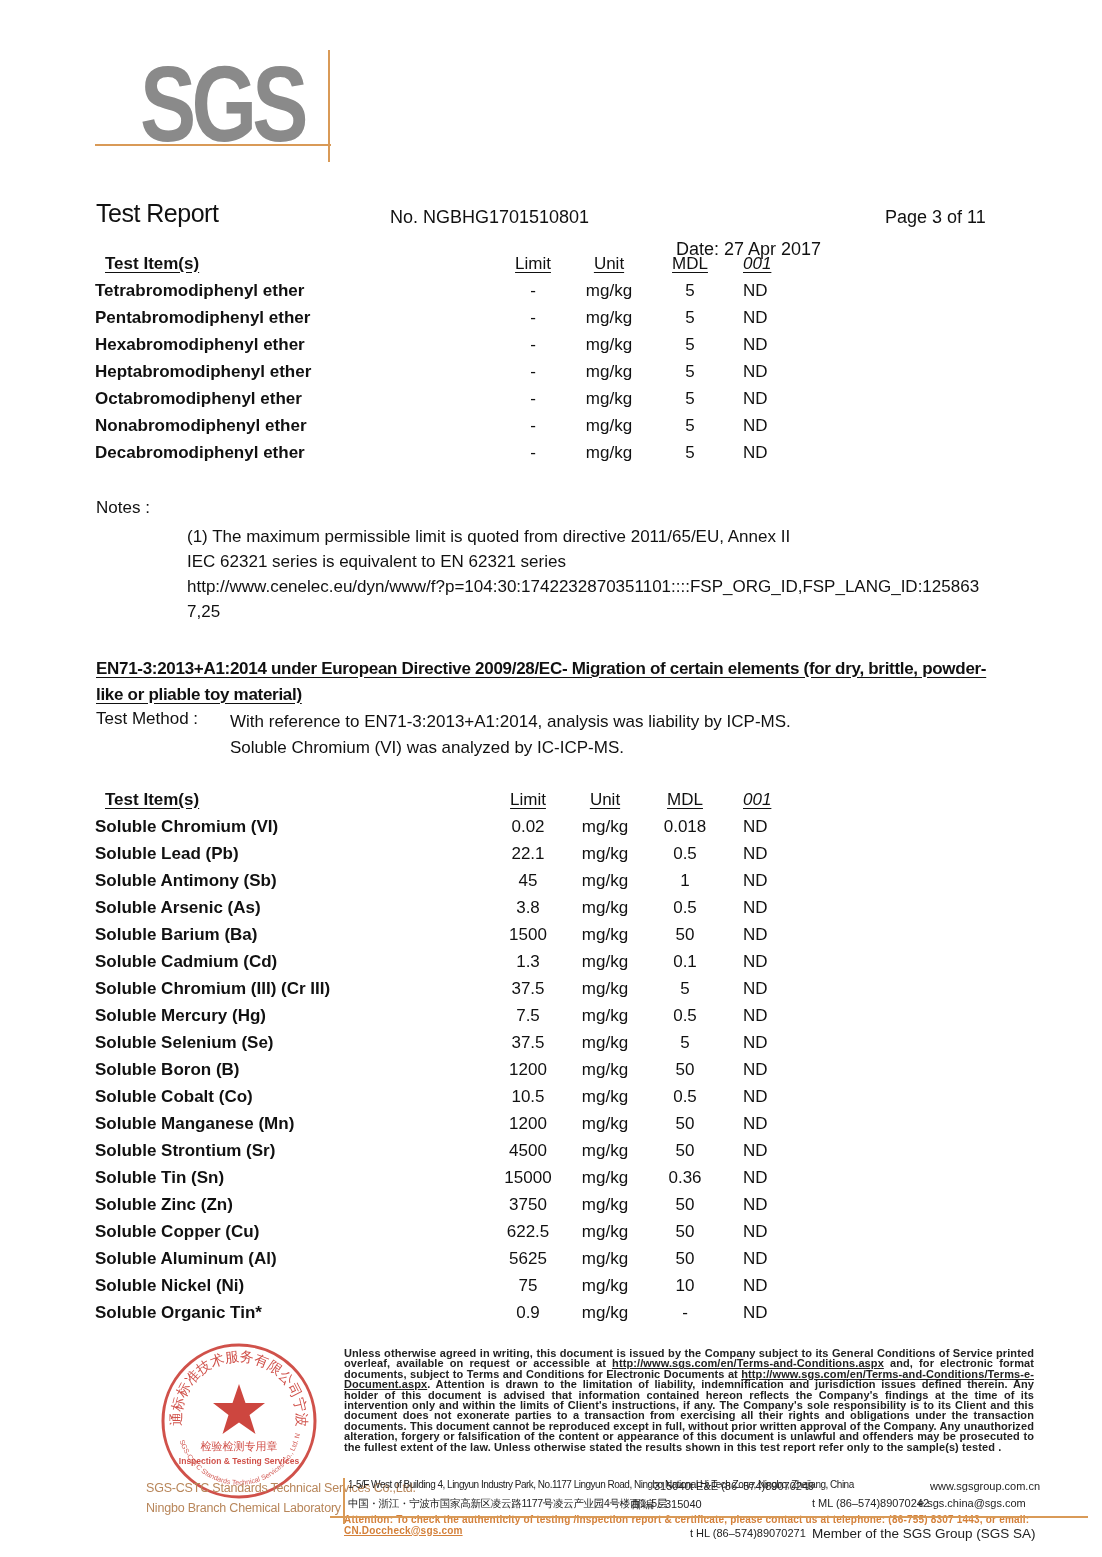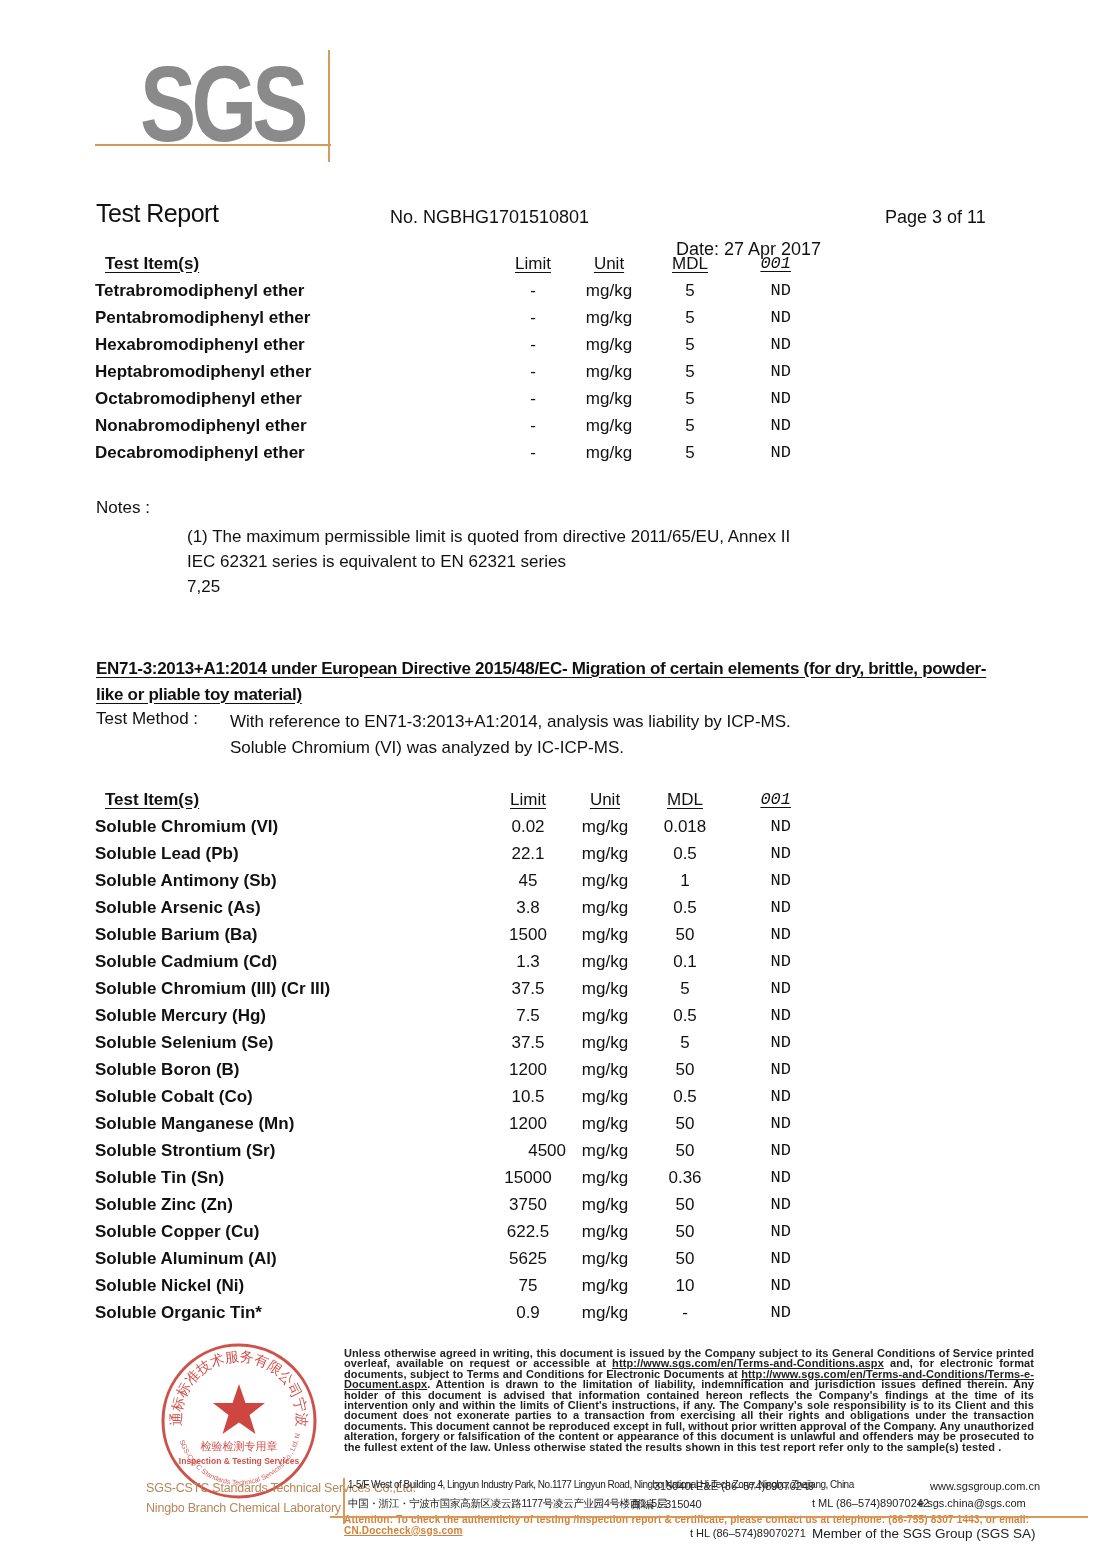--- a/index.html
+++ b/index.html
@@ -18,21 +18,21 @@
   .hdr-date { left: 676px; top: 207px; font-size: 18px; margin-top: 32px; }
   .hdr-page { left: 885px; top: 207px; font-size: 18px; }
 
   
   .tbl { left: 95px; width: 720px; font-size: 17px; }
   .row { position: relative; height: 27px; line-height: 27px; }
   .c-item { position: absolute; left: 0; font-weight: bold; }
   .c-limit { position: absolute; left: 400px; width: 76px; text-align: center; }
   .c-unit { position: absolute; left: 484px; width: 60px; text-align: center; }
   .c-mdl { position: absolute; left: 563px; width: 64px; text-align: center; }
-  .c-res { position: absolute; left: 648px; width: 48px; text-align: right; font-family: Liberation Mono, monospace; }
+  .c-res { position: absolute; left: 648px; width: 48px; text-align: left; }
   .th .c-item { left: 10px; }
   .u { text-decoration: underline; text-underline-offset: 3px; }
   .it { font-style: italic; }
 
   
   .notes-label { left: 96px; top: 498px; font-size: 17px; }
   .notes-lines { left: 187px; top: 524px; font-size: 17px; line-height: 25px; width: 880px; }
   .notes-lines div { white-space: nowrap; }
 
   
@@ -133,24 +133,25 @@
         <span class="c-mdl">5</span>
         <span class="c-res">ND</span>
       </div>
     </div>
 </div>
 
 <div class="abs notes-label">Notes :</div>
 <div class="abs notes-lines">
   <div>(1) The maximum permissible limit is quoted from directive 2011/65/EU, Annex II</div>
   <div>IEC 62321 series is equivalent to EN 62321 series</div>
+  <div>http://www.cenelec.eu/dyn/www/f?p=104:30:1742232870351101::::FSP_ORG_ID,FSP_LANG_ID:125863</div>
   <div>7,25</div>
 </div>
 
-<div class="abs sec-title">EN71-3:2013+A1:2014 under European Directive 2015/48/EC- Migration of certain elements (for dry, brittle, powder-like or pliable toy material)</div>
+<div class="abs sec-title">EN71-3:2013+A1:2014 under European Directive 2009/28/EC- Migration of certain elements (for dry, brittle, powder-like or pliable toy material)</div>
 <div class="abs method-label">Test Method :</div>
 <div class="abs method-lines">
   <div>With reference to EN71-3:2013+A1:2014, analysis was liability by ICP-MS.</div>
   <div>Soluble Chromium (VI) was analyzed by IC-ICP-MS.</div>
 </div>
 
 <div class="abs tbl" style="top:786px;">
   <div class="row th">
     <span class="c-item u">Test Item(s)</span>
     <span class="c-limit" style="left:395px;"><span class="u">Limit</span></span>
@@ -238,21 +239,21 @@
       </div>
       <div class="row">
         <span class="c-item">Soluble Manganese (Mn)</span>
         <span class="c-limit" style="left: 395px;">1200</span>
         <span class="c-unit" style="left: 480px;">mg/kg</span>
         <span class="c-mdl" style="left: 558px;">50</span>
         <span class="c-res">ND</span>
       </div>
       <div class="row">
         <span class="c-item">Soluble Strontium (Sr)</span>
-        <span class="c-limit" style="left: 395px; text-align: right;">4500</span>
+        <span class="c-limit" style="left: 395px;">4500</span>
         <span class="c-unit" style="left: 480px;">mg/kg</span>
         <span class="c-mdl" style="left: 558px;">50</span>
         <span class="c-res">ND</span>
       </div>
       <div class="row">
         <span class="c-item">Soluble Tin (Sn)</span>
         <span class="c-limit" style="left: 395px;">15000</span>
         <span class="c-unit" style="left: 480px;">mg/kg</span>
         <span class="c-mdl" style="left: 558px;">0.36</span>
         <span class="c-res">ND</span>

